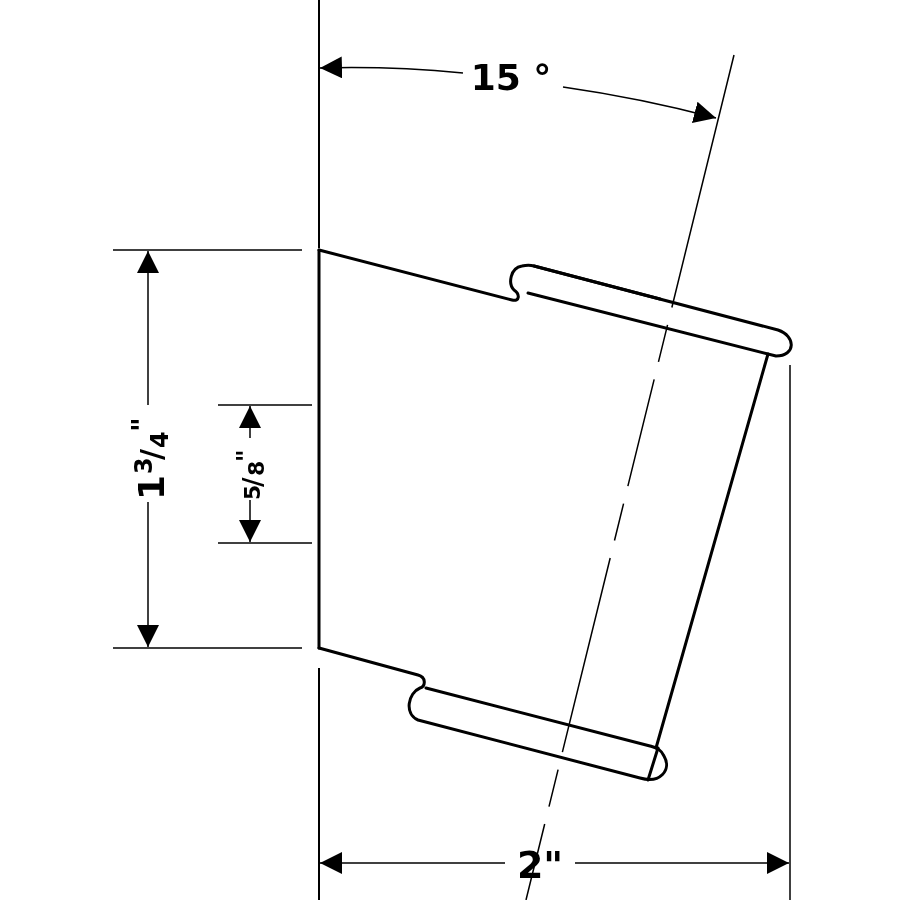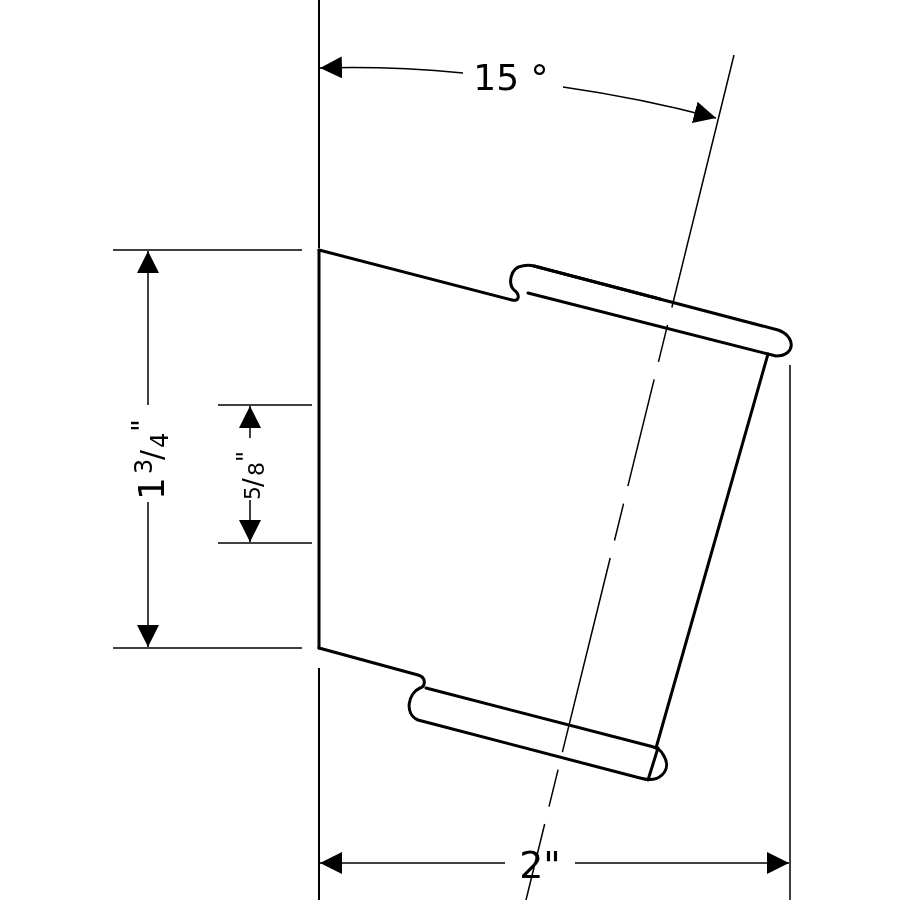--- a/index.html
+++ b/index.html
@@ -1,17 +1,17 @@
 <!DOCTYPE html>
 <html><head>
 <meta charset="utf-8">
 <style>
   html, body { margin:0; padding:0; background:#ffffff; }
   body { width:900px; height:900px; overflow:hidden; }
-  #canvas { position:absolute; left:0; top:0; width:900px; height:900px; }
+  #canvas { position:absolute; left:0; top:0; width:900px; height:900px;font-weight:bold; }
   svg { display:block; }
   .lbl { font-family: "DejaVu Sans", "Liberation Sans", sans-serif; fill:#000; }
 </style>
 </head>
 <body>
 
 <div id="canvas">
 <svg width="900" height="900" viewBox="0 0 900 900" xmlns="http://www.w3.org/2000/svg">
   <defs>
     <marker id="arrow" viewBox="0 0 10 10" refX="10" refY="5" markerWidth="22" markerHeight="22" markerUnits="userSpaceOnUse" orient="auto-start-reverse">

